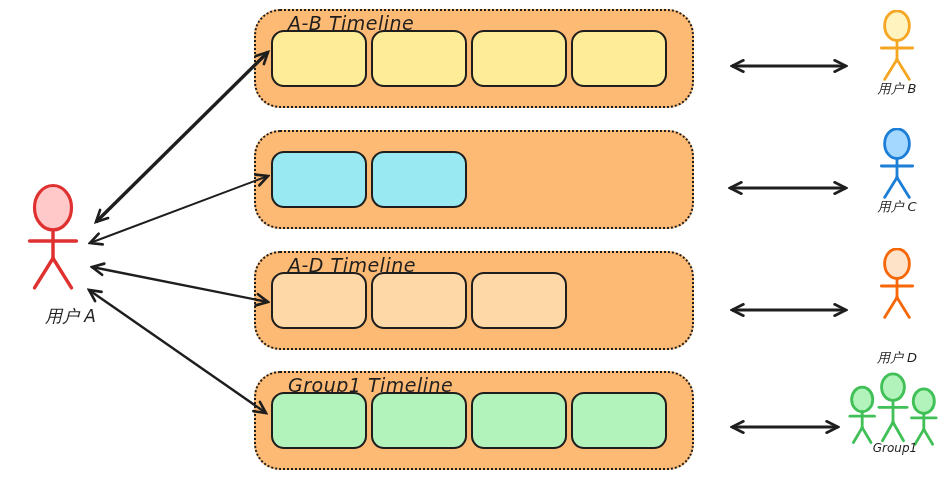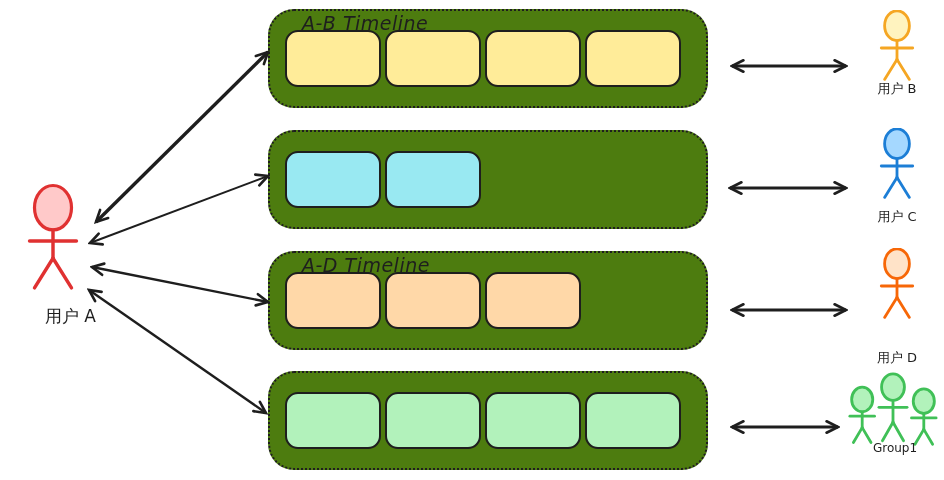--- a/index.html
+++ b/index.html
@@ -2,40 +2,40 @@
 <html><head>
 <meta charset="utf-8">
 <style>
   html,body{margin:0;padding:0;}
   body{
     width:944px;height:480px;position:relative;background:#ffffff;
     font-family:"DejaVu Sans",sans-serif;color:#1e1e1e;overflow:hidden;
   }
   
   .timeline{
-    position:absolute;left:268px;width:436px;height:95px;
-    border:2.6px dotted #1e1e1e;border-radius:26px;background:#4d7c0f;
+    position:absolute;left:254px;width:436px;height:95px;
+    border:2.6px dotted #1e1e1e;border-radius:26px;background:#fdba74;
   }
   .tl-label{
     position:absolute;left:32px;top:1px;font-size:19px;font-style:italic;
     letter-spacing:.5px;white-space:nowrap;
   }
   .tl-boxes{
     position:absolute;left:15px;top:19px;display:flex;gap:4px;
   }
   .box{
     width:96px;height:57px;border:2.6px solid #1e1e1e;border-radius:13px;
     box-sizing:border-box;
   }
   
   .stick ellipse{fill:var(--hf);stroke:var(--ac);}
   .stick line{stroke:var(--ac);}
   .stick ellipse,.stick line{stroke-linecap:round;}
   .actor-label{
-    position:absolute;text-align:center;white-space:nowrap;
+    position:absolute;text-align:center;white-space:nowrap;font-style:italic;
   }
   .peer-label{font-size:13px;width:64px;}
   
   #arrows{position:absolute;left:0;top:0;pointer-events:none;}
   #arrows line{stroke:#1e1e1e;}
 </style>
 </head>
 <body>
 
 <svg class="stick" style="position: absolute; left: 16px; top: 182px; --ac: #e03131; --hf: #ffc9c9;" width="74" height="118" viewBox="0 0 60 92">
@@ -64,20 +64,21 @@
 </div>
 <div class="timeline" style="top:251px;">
   <div class="tl-label">A-D Timeline</div>
   <div class="tl-boxes">
       <div class="box" style="background: rgb(255, 216, 168);"></div>
       <div class="box" style="background: rgb(255, 216, 168);"></div>
       <div class="box" style="background: rgb(255, 216, 168);"></div>
     </div>
 </div>
 <div class="timeline" style="top:371px;">
+  <div class="tl-label">Group1 Timeline</div>
   <div class="tl-boxes">
       <div class="box" style="background: rgb(178, 242, 187);"></div>
       <div class="box" style="background: rgb(178, 242, 187);"></div>
       <div class="box" style="background: rgb(178, 242, 187);"></div>
       <div class="box" style="background: rgb(178, 242, 187);"></div>
     </div>
 </div>
 
 <svg class="stick" style="position: absolute; left: 872px; top: 10px; --ac: #f5a623; --hf: #fff3bf;" width="50" height="76" viewBox="0 0 60 92">
   <ellipse cx="30" cy="19" rx="15" ry="18" stroke-width="3.4"></ellipse>
@@ -88,21 +89,21 @@
 </svg>
 <div class="actor-label peer-label" style="left:865px;top:80px;">用户 B</div>
 
 <svg class="stick" style="position: absolute; left: 872px; top: 128px; --ac: #1c7ed6; --hf: #a5d8ff;" width="50" height="76" viewBox="0 0 60 92">
   <ellipse cx="30" cy="19" rx="15" ry="18" stroke-width="3.4"></ellipse>
   <line x1="30" y1="37" x2="30" y2="60" stroke-width="3.4"></line>
   <line x1="11" y1="46" x2="49" y2="46" stroke-width="3.4"></line>
   <line x1="30" y1="60" x2="15" y2="84" stroke-width="3.4"></line>
   <line x1="30" y1="60" x2="45" y2="84" stroke-width="3.4"></line>
 </svg>
-<div class="actor-label peer-label" style="left:865px;top:208px;">用户 C</div>
+<div class="actor-label peer-label" style="left:865px;top:198px;">用户 C</div>
 
 <svg class="stick" style="position: absolute; left: 872px; top: 248px; --ac: #f76707; --hf: #ffe3c8;" width="50" height="76" viewBox="0 0 60 92">
   <ellipse cx="30" cy="19" rx="15" ry="18" stroke-width="3.4"></ellipse>
   <line x1="30" y1="37" x2="30" y2="60" stroke-width="3.4"></line>
   <line x1="11" y1="46" x2="49" y2="46" stroke-width="3.4"></line>
   <line x1="30" y1="60" x2="15" y2="84" stroke-width="3.4"></line>
   <line x1="30" y1="60" x2="45" y2="84" stroke-width="3.4"></line>
 </svg>
 <div class="actor-label peer-label" style="left:865px;top:318px;margin-top:31px;">用户 D</div>
 

